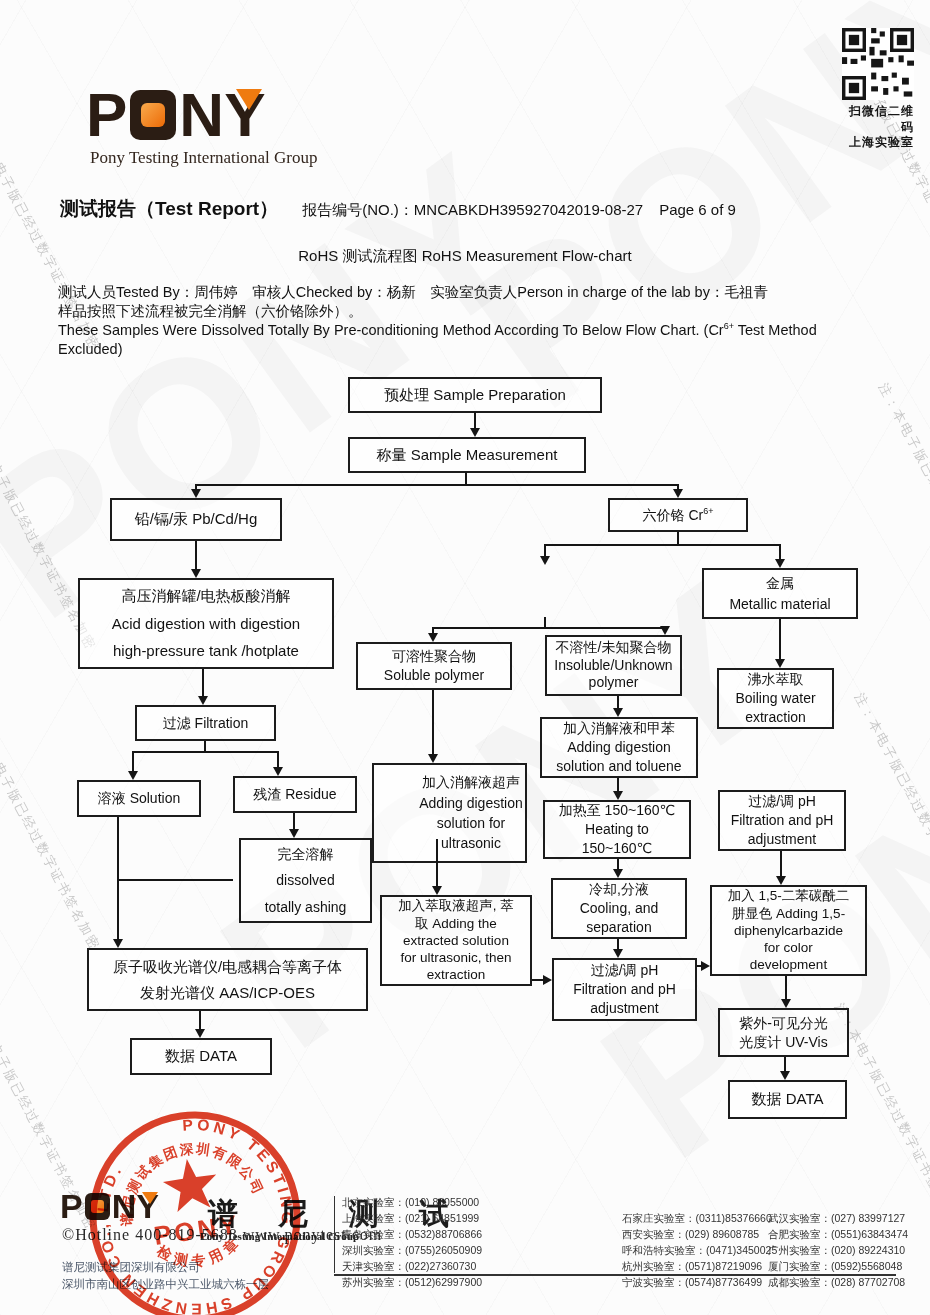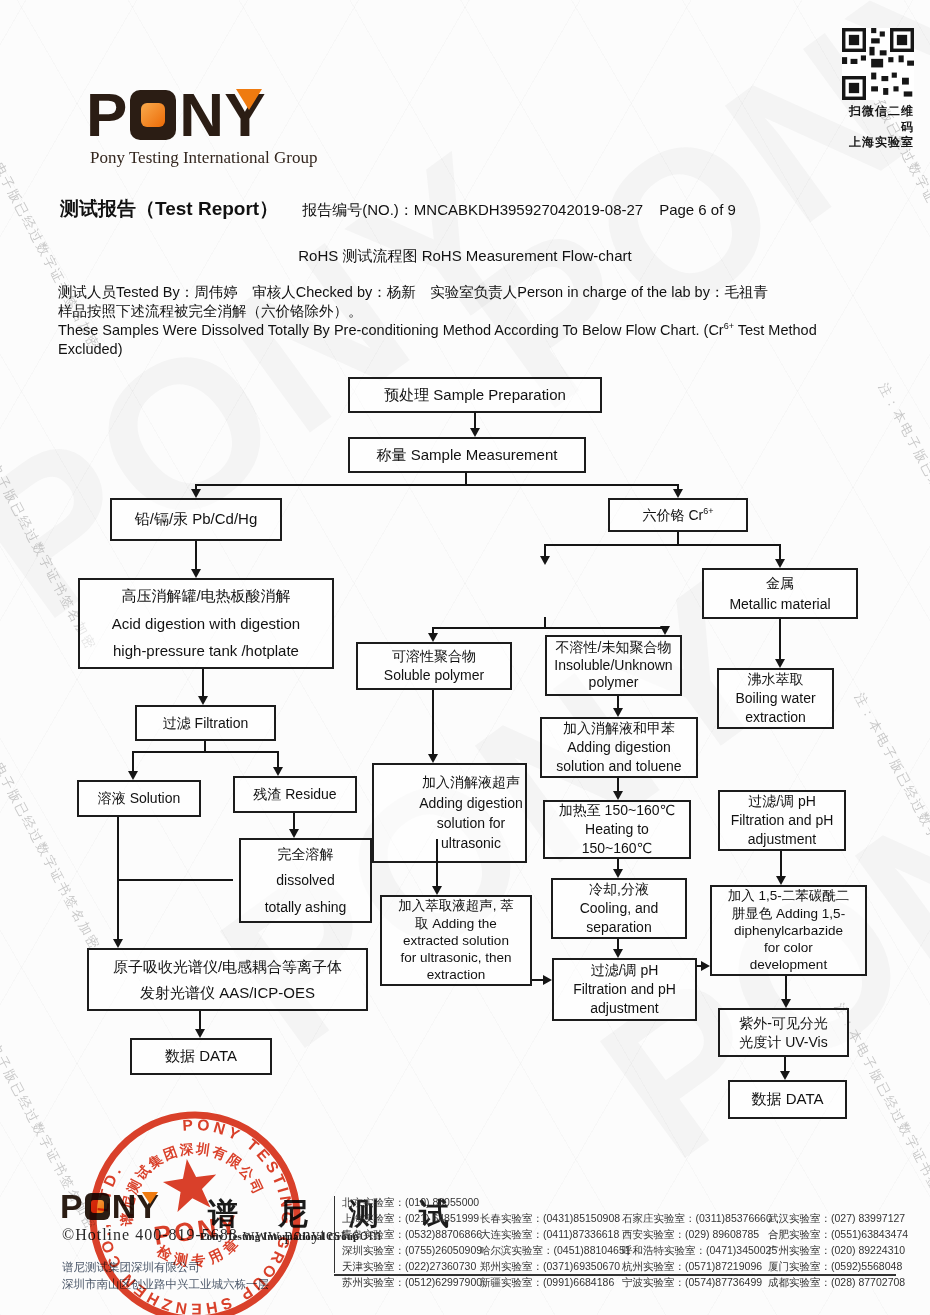--- a/index.html
+++ b/index.html
@@ -271,27 +271,20 @@
   <div class="f-div" style="left:334px;top:1274px;width:562px;height:2px;"></div>
 
   <div class="f-col" style="left:342px;top:1194px;">
     <div>北京实验室：(010) 83055000</div>
     <div>上海实验室：(021) 64851999</div>
     <div>青岛实验室：(0532)88706866</div>
     <div>深圳实验室：(0755)26050909</div>
     <div>天津实验室：(022)27360730</div>
     <div>苏州实验室：(0512)62997900</div>
   </div>
-  <div class="f-col" style="left:480px;top:1210px;">
-    <div>长春实验室：(0431)85150908</div>
-    <div>大连实验室：(0411)87336618</div>
-    <div>哈尔滨实验室：(0451)88104651</div>
-    <div>郑州实验室：(0371)69350670</div>
-    <div>新疆实验室：(0991)6684186</div>
-  </div>
   <div class="f-col" style="left:622px;top:1210px;">
     <div>石家庄实验室：(0311)85376660</div>
     <div>西安实验室：(029) 89608785</div>
     <div>呼和浩特实验室：(0471)3450025</div>
     <div>杭州实验室：(0571)87219096</div>
     <div>宁波实验室：(0574)87736499</div>
   </div>
   <div class="f-col" style="left:768px;top:1210px;">
     <div>武汉实验室：(027) 83997127</div>
     <div>合肥实验室：(0551)63843474</div>

